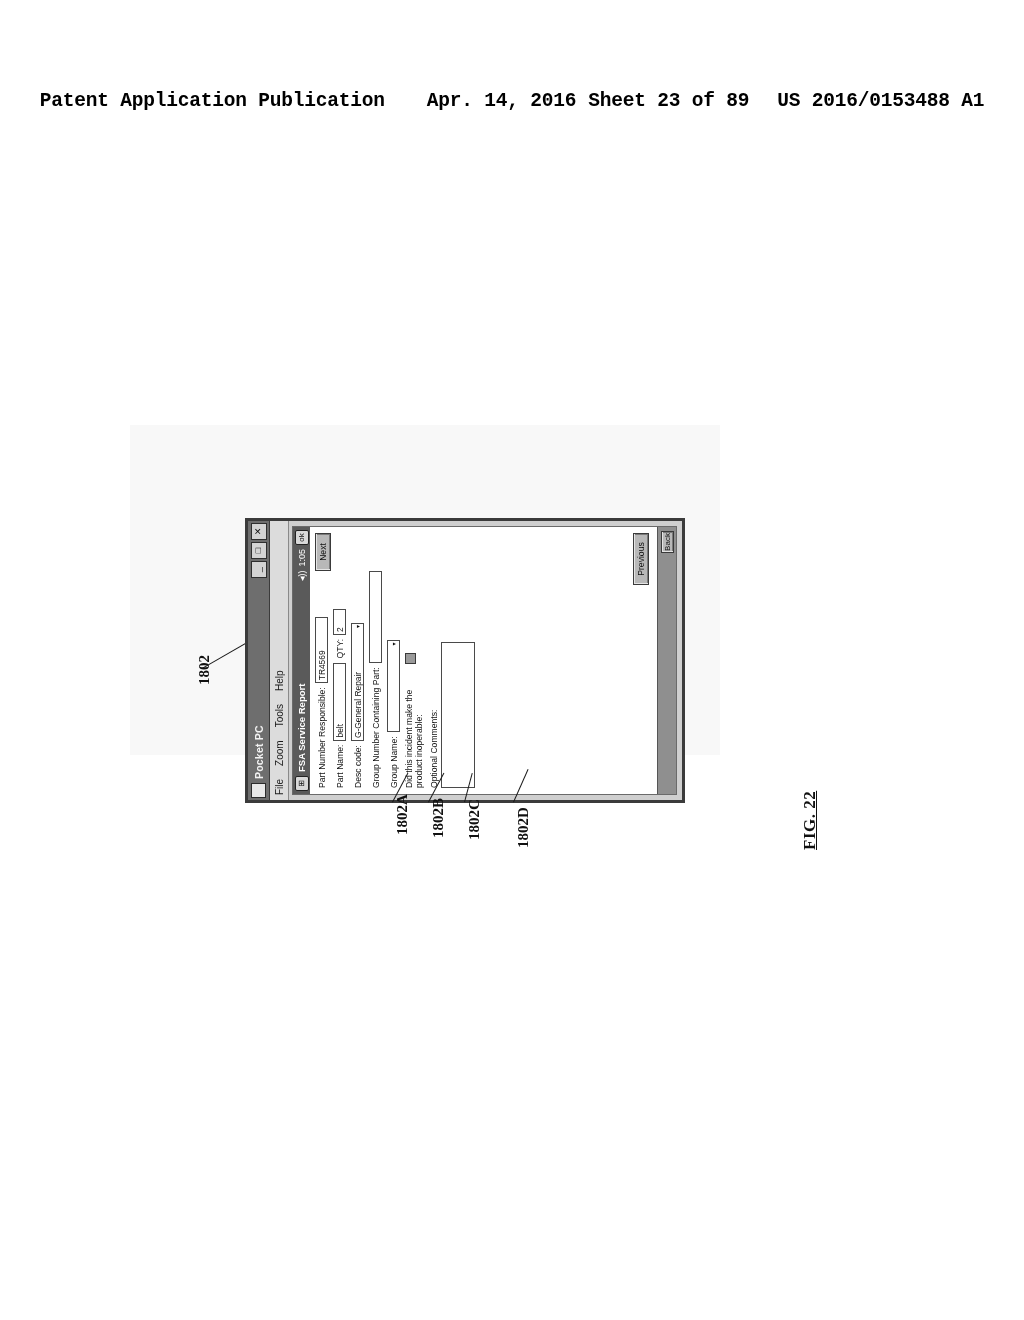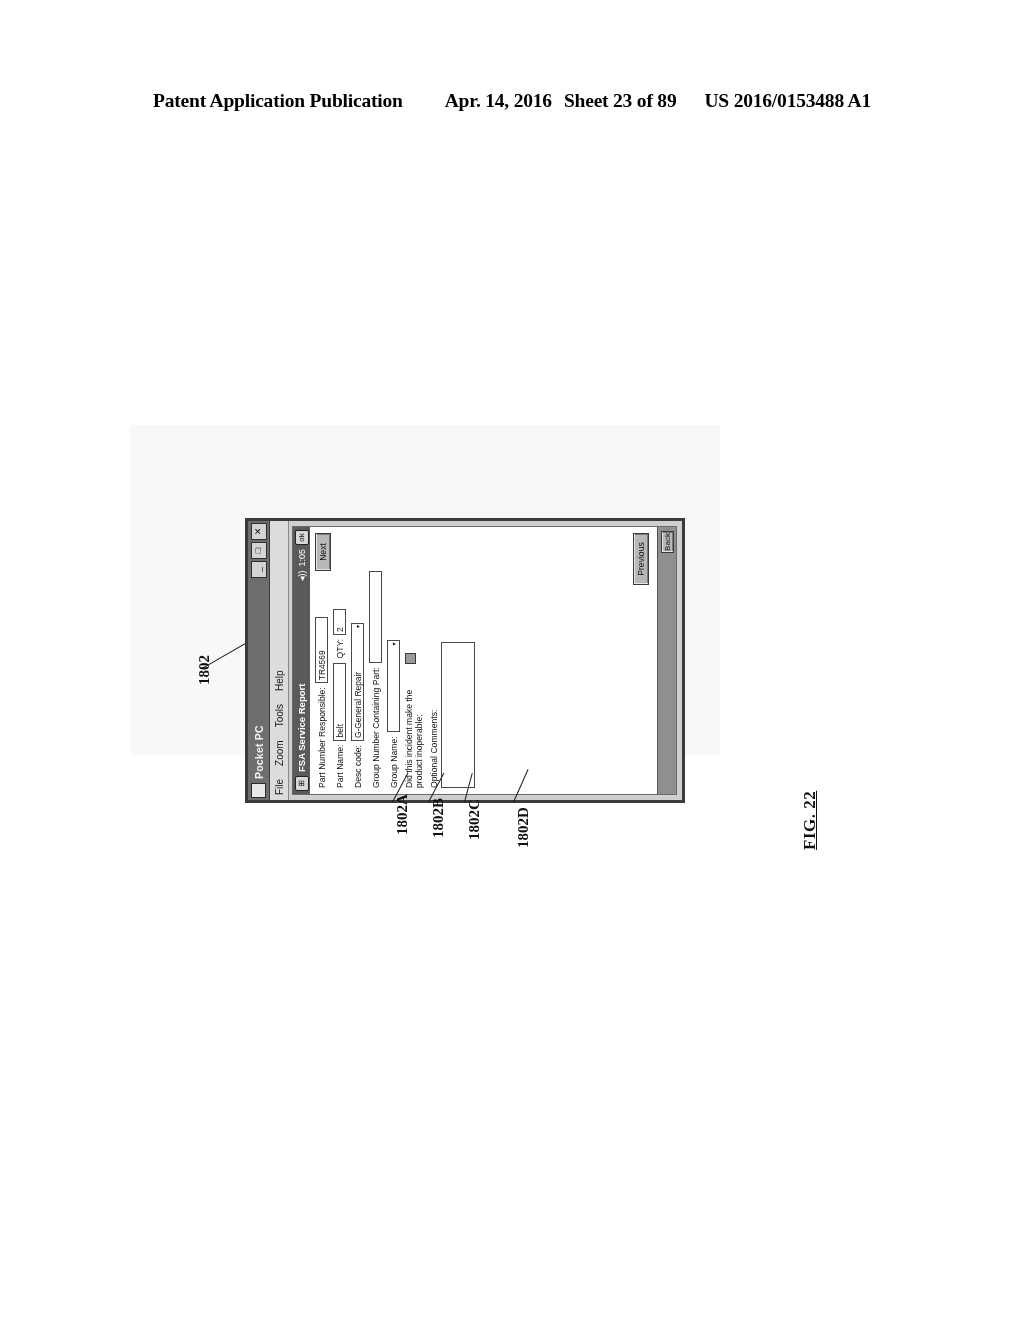--- a/index.html
+++ b/index.html
@@ -19,21 +19,21 @@
   .pub-header {
     position: absolute;
     top: 84px;
     left: 0;
     width: 1024px;
     height: 34px;
     display: flex;
     align-items: center;
     justify-content: center;
     gap: 0;
-    font-family: Liberation Serif, serif;
+    font-family: Liberation Mono, monospace;
     font-weight: bold;
     font-size: 19.5px;
     color: #000;
     letter-spacing: -0.2px;
     white-space: nowrap;
   }
   .pub-header .seg-1 { margin-right: 42px; }
   .pub-header .seg-2 { margin-right: 28px; }
   .pub-header .seg-2 .sheet { margin-left: 12px; }
 

